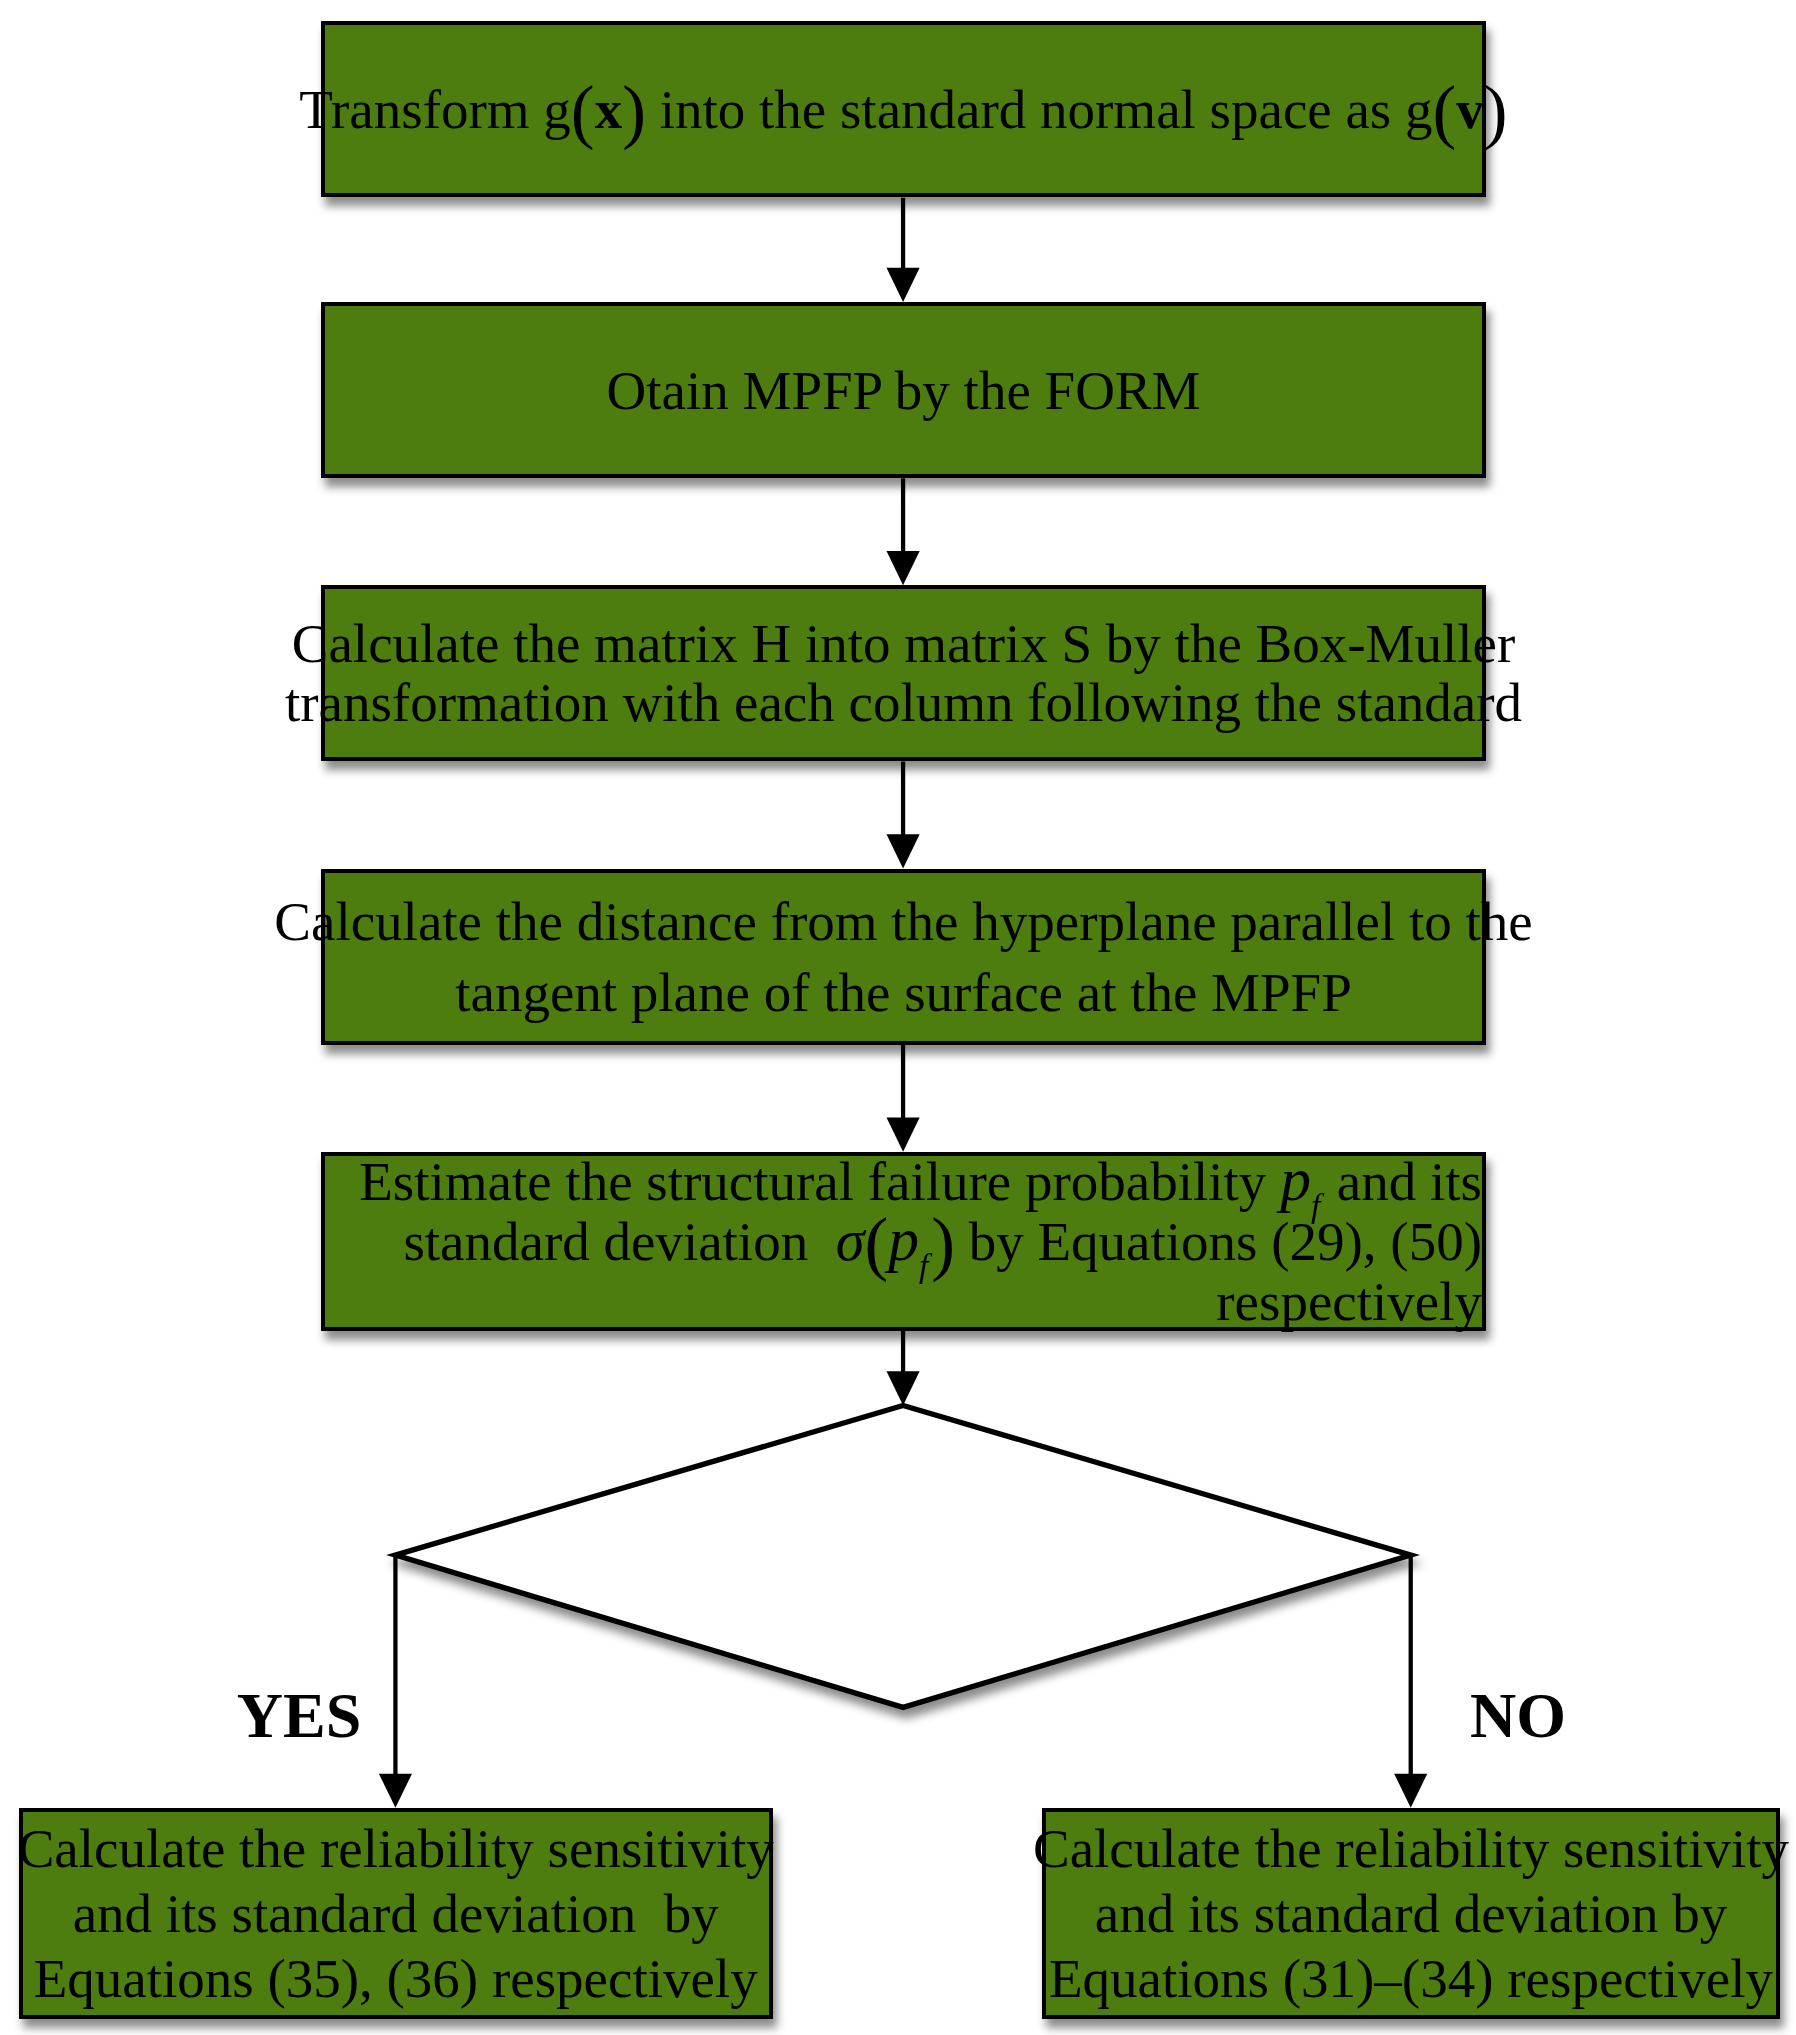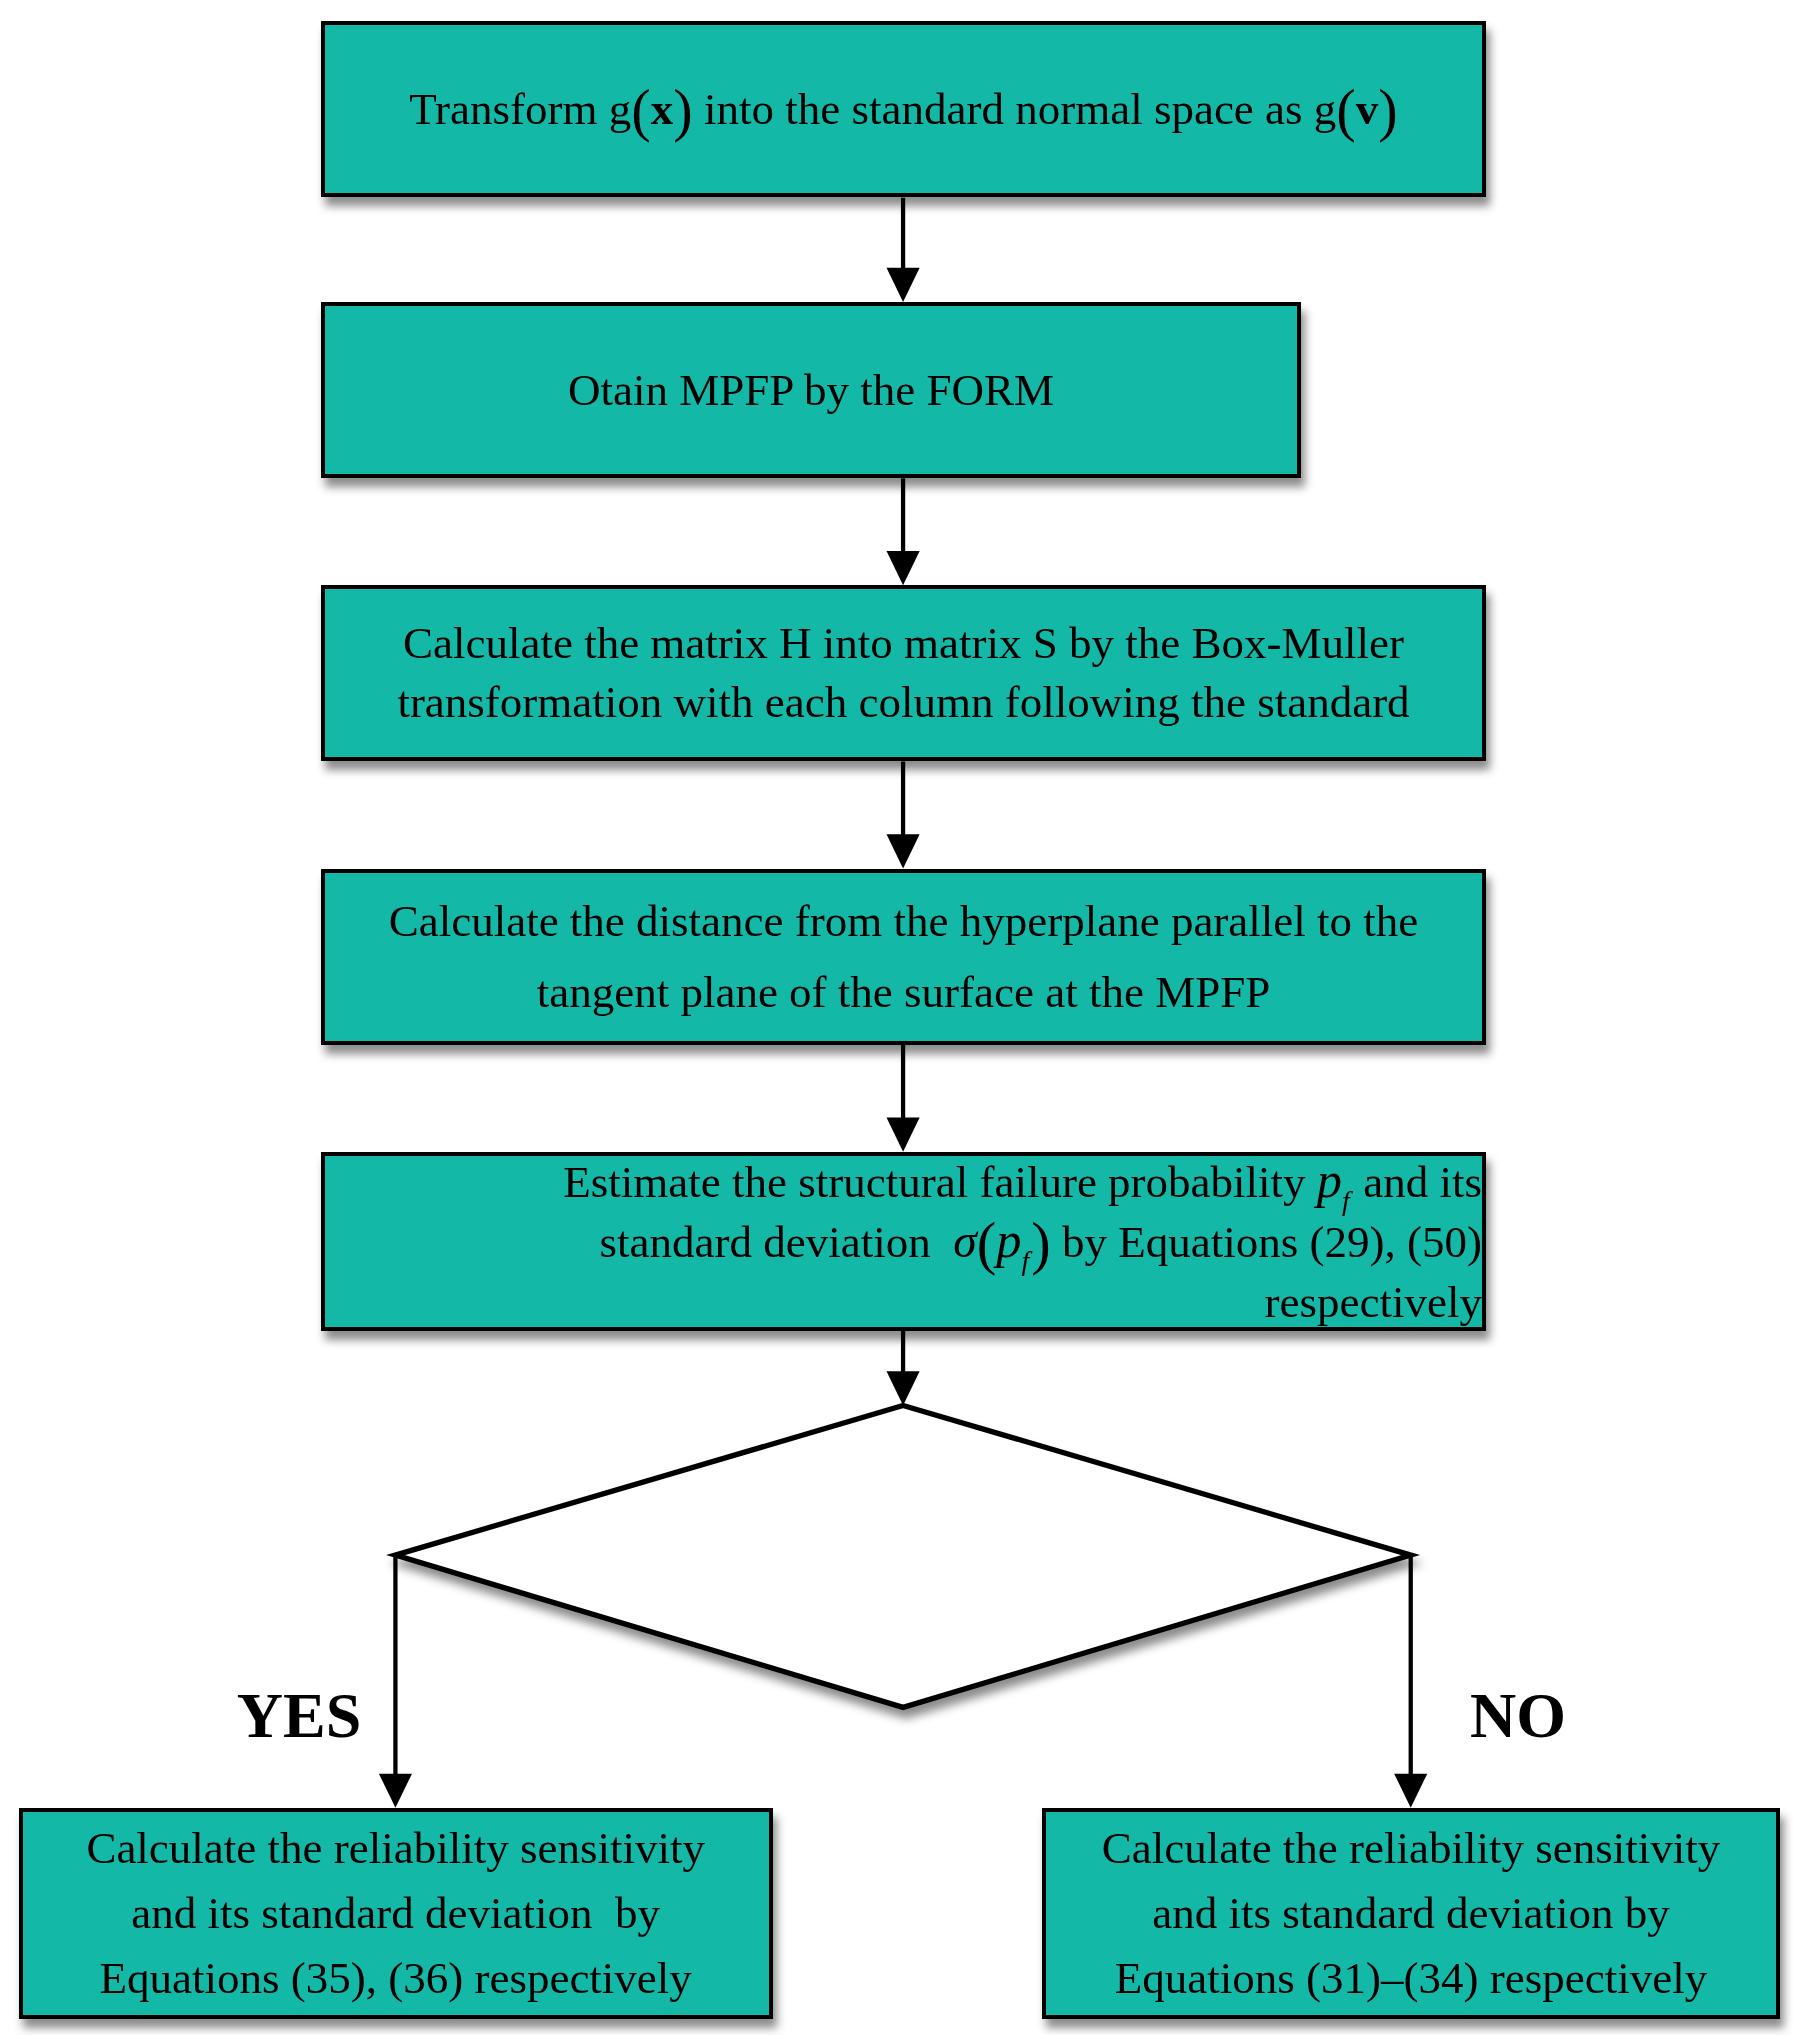--- a/index.html
+++ b/index.html
@@ -8,34 +8,34 @@
     background: #ffffff;
     font-family: "Liberation Serif", "DejaVu Serif", serif;
     color: #000000;
     overflow: hidden;
   }
   .canvas { position: absolute; left: 0; top: 0; width: 1796px; height: 2035px; }
   svg.layer { position: absolute; left: 0; top: 0; width: 1796px; height: 2035px; }
 
   .pbox {
     position: absolute;
-    background: #14b8a6;
+    background: #4d7c0f;
     border: 4.8px solid #000000;
     display: flex;
     flex-direction: column;
     justify-content: center;
     align-items: center;
     text-align: center;
-    font-size: 45px;
+    font-size: 55px;
     box-shadow: 4.3px 8.6px 8.6px rgba(0,0,0,0.45);
   }
   .line { white-space: pre; }
 
   .b1 { left: 321px; top: 21.4px;   width: 1165px; height: 176px; }
-  .b2 { left: 321px; top: 302px;  width: 980px; height: 176px; }
+  .b2 { left: 321px; top: 302px;  width: 1165px; height: 176px; }
   .b3 { left: 321px; top: 585px; width: 1165px; height: 176px; }
   .b4 { left: 321px; top: 869px; width: 1165px; height: 176px; text-align: center; }
   .b5 { left: 321px; top: 1152px; width: 1165px; height: 179px; align-items: flex-end; }
   .b6 { left: 18.7px;   top: 1808px; width: 754px; height: 211px; }
   .b7 { left: 1042px; top: 1808px; width: 738px; height: 211px; }
 
   .b3 .line { line-height: 59px; }
   .b4 .line { line-height: 71px; }
   .b5 .line { line-height: 60px; }
   .b6 .line, .b7 .line { line-height: 65px; }

